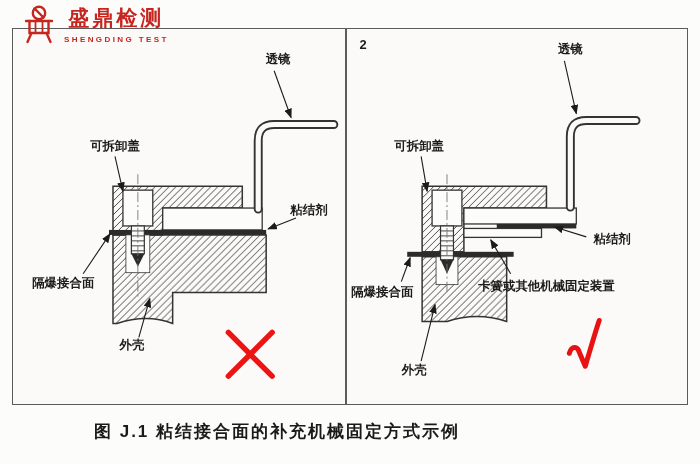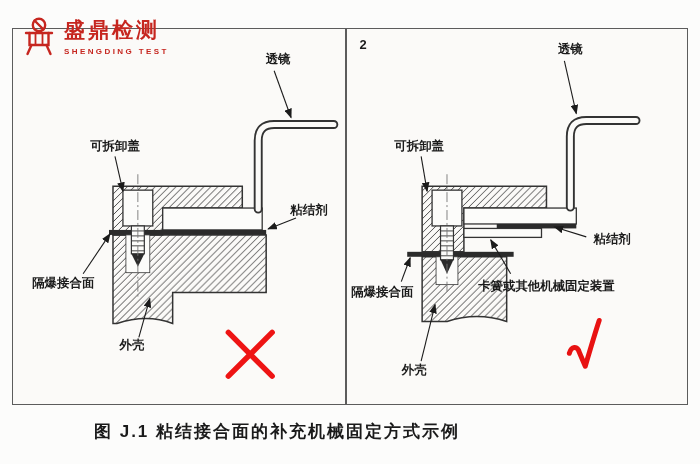--- a/index.html
+++ b/index.html
@@ -1,21 +1,21 @@
 <!DOCTYPE html>
 <html><head>
 <meta charset="utf-8">
 <style>
   * { margin:0; padding:0; box-sizing:border-box; }
   html,body { width:700px; height:464px; overflow:hidden; background:#fcfcfb;
               font-family:"Liberation Sans", sans-serif; }
   .page { position:relative; width:700px; height:464px; background:#fcfcfb; }
 
   
-  .logo { position:absolute; left:20px; top:16px; display:flex; align-items:center; gap:6px; z-index:5; }
+  .logo { position:absolute; left:20px; top:4px; display:flex; align-items:center; gap:6px; z-index:5;text-align:center; }
   .logo-text { display:flex; flex-direction:column; line-height:1; }
   .logo-cn { font-size:21px; font-weight:800; color:#c6261f; letter-spacing:3px; }
   .logo-en { font-size:8px; font-weight:700; color:#c6261f; letter-spacing:2.4px; margin-top:8px; }
 
   
   .figure-box { position:absolute; left:12px; top:28px; width:676px; height:377px;
                 border:1.5px solid #5c5c5c; background:#fbfaf8; display:flex; }
   .panel { position:relative; height:100%; }
   .panel-left  { width:333px; }
   .panel-right { width:341px; }

